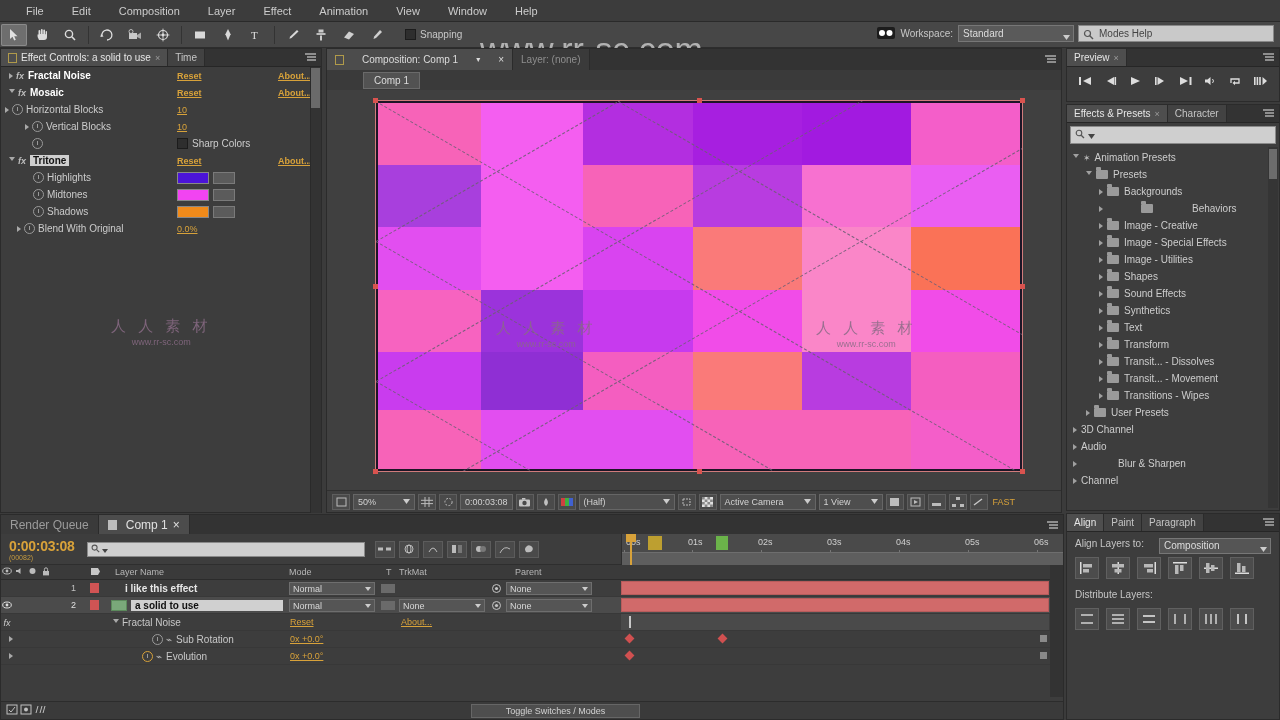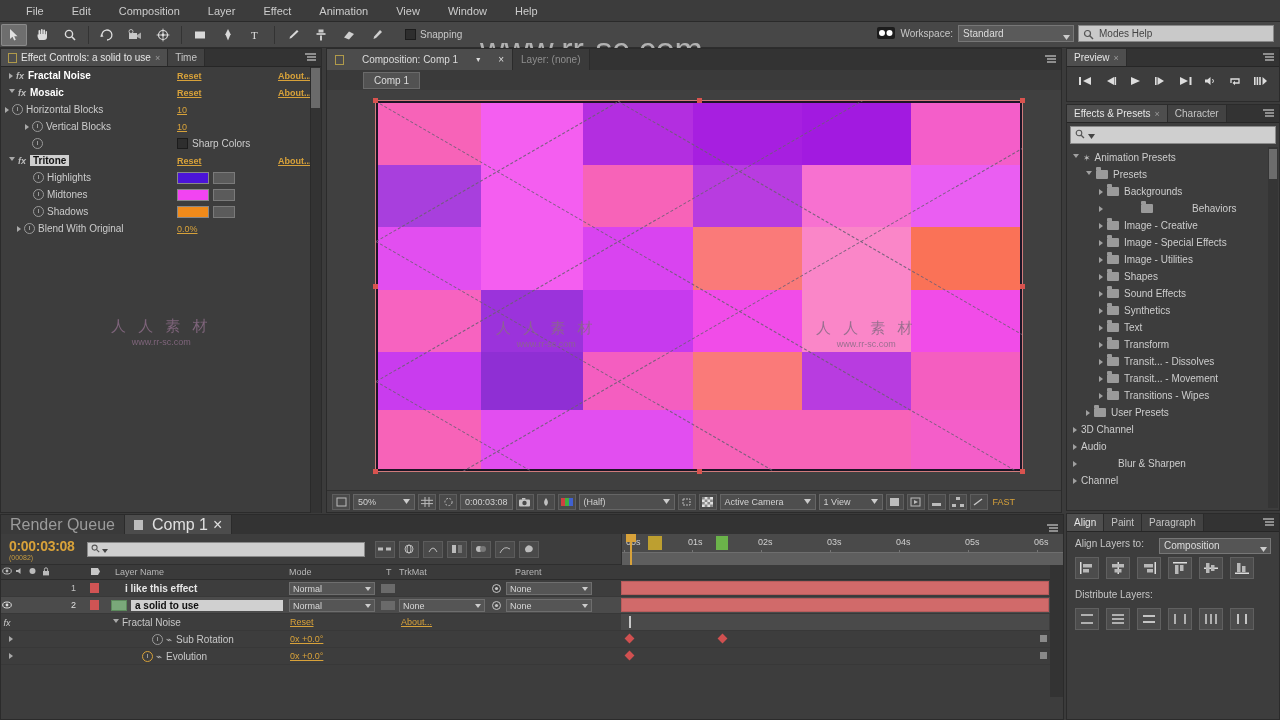--- a/index.html
+++ b/index.html
@@ -127,21 +127,21 @@
   #alignPanel { left:1066px; top:513px; width:214px; height:207px; }
   .al-label { font-size:10px; color:#c6c6c6; padding:6px 0 4px 8px; }
   .al-sel { position:absolute; right:8px; top:24px; width:112px; height:16px;
             background:#555; border:1px solid #777; font-size:10px; color:#ddd; padding:1px 4px; }
   .al-row { display:flex; gap:7px; padding:4px 8px; }
   .al-btn { width:24px; height:22px; background:#4c4c4c; border:1px solid #606060;
             display:flex; align-items:center; justify-content:center; }
 
   
   #timelinePanel { left:0; top:514px; width:1064px; height:206px; }
-  .tl-tabbar { height:19px; background:#333; display:flex; align-items:center; font-size:16px; }
+  .tl-tabbar { height:19px; background:#333; display:flex; align-items:center; font-size:12px; }
   .tl-tab { display:flex; align-items:center; gap:5px; padding:3px 9px; background:#3a3a3a;
             color:#9b9b9b; border-right:1px solid #2b2b2b; height:19px; }
   .tl-tab.active { background:#4c4c4c; color:#e0e0e0; }
   .tl-top { height:31px; display:flex; align-items:center; position:relative;
             border-bottom:1px solid #2e2e2e; }
   .tc { color:#d8a23a; font-size:14px; font-weight:bold; padding:0 8px; letter-spacing:-.3px; }
   .tc small { display:block; font-size:7px; color:#c49a40; font-weight:normal; letter-spacing:0; }
   .tl-search { width:278px; height:15px; background:#cfcfcf; border:1px solid #8a8a8a;
                margin-left:4px; display:flex; align-items:center; padding:0 3px; gap:2px; }
   .tl-tools { display:flex; gap:4px; margin-left:10px; }
@@ -1159,16 +1159,33 @@
       <span>Evolution</span>
       <span style="position:absolute;left:289px;color:#d8a23a;font-size:9px;text-decoration:underline">0x +0.0°</span>
       <span class="track" style="top:0;height:16px">
         <span class="kf" style="left:5px;top:4px"></span>
         <span style="position:absolute;right:2px;top:4px;width:7px;height:7px;background:#8a8a8a"></span>
       </span>
     </div>
 
     <div class="tl-scroll-r"></div>
 
+    <div class="tl-foot">
+      <span style="width:14px;margin-left:5px">
+        <svg width="12" height="11" viewBox="0 0 12 11">
+            <rect x="1" y="1" width="10" height="9" fill="none" stroke="#c0c0c0"></rect>
+            <path d="M3 6 L5 8 L9 3" fill="none" stroke="#c0c0c0"></path>
+          </svg></span>
+      <span style="width:14px">
+        <svg width="12" height="11" viewBox="0 0 12 11">
+            <rect x="1" y="1" width="10" height="9" fill="none" stroke="#c0c0c0"></rect>
+            <circle cx="6" cy="5.5" r="2" fill="#c0c0c0"></circle>
+          </svg></span>
+      <span style="width:14px">
+        <svg width="12" height="11" viewBox="0 0 12 11">
+            <path d="M2 9 L4 2 M6 9 L8 2 M9 9 L11 2" stroke="#c0c0c0"></path>
+          </svg></span>
+      <span class="toggle-sw">Toggle Switches / Modes</span>
+    </div>
 
   </div>
 
 </div>
 
 </body></html>

